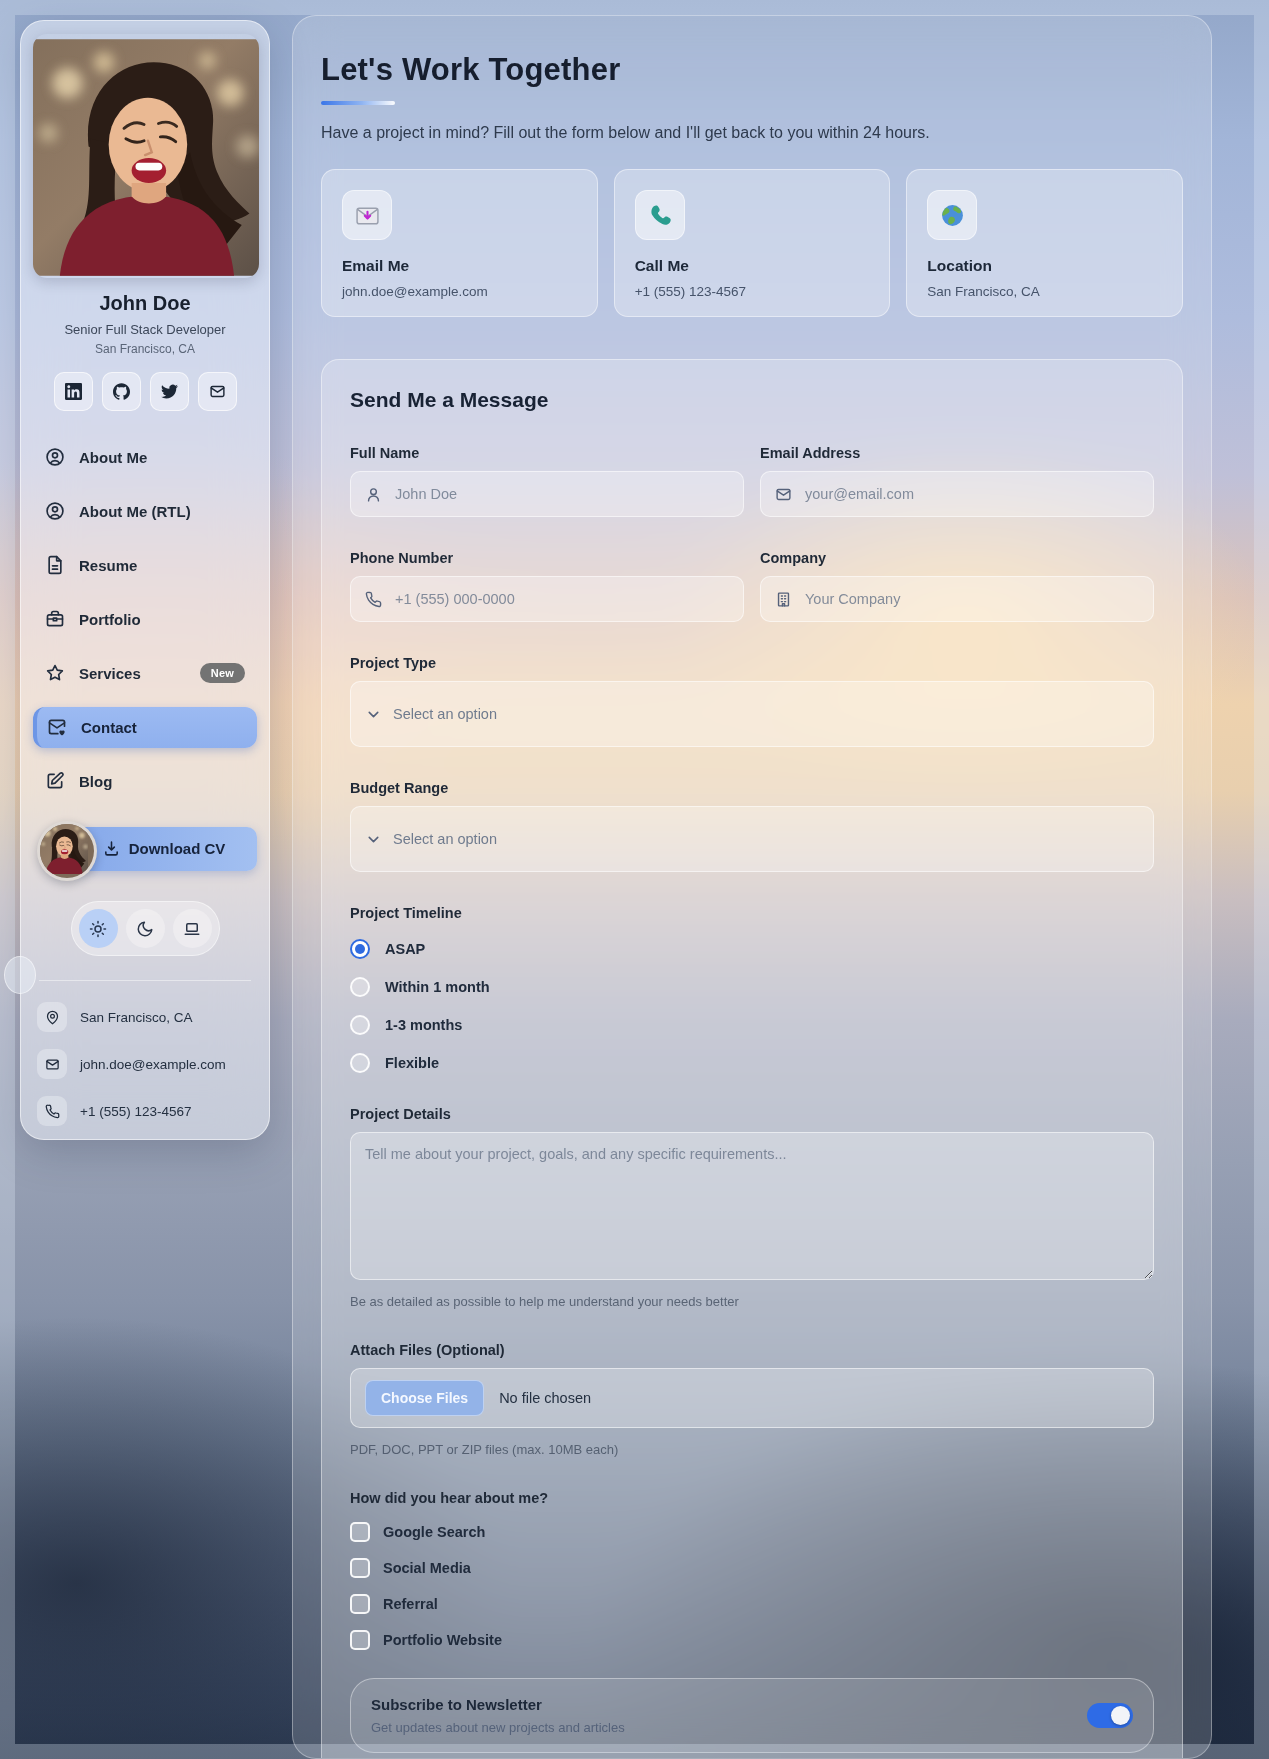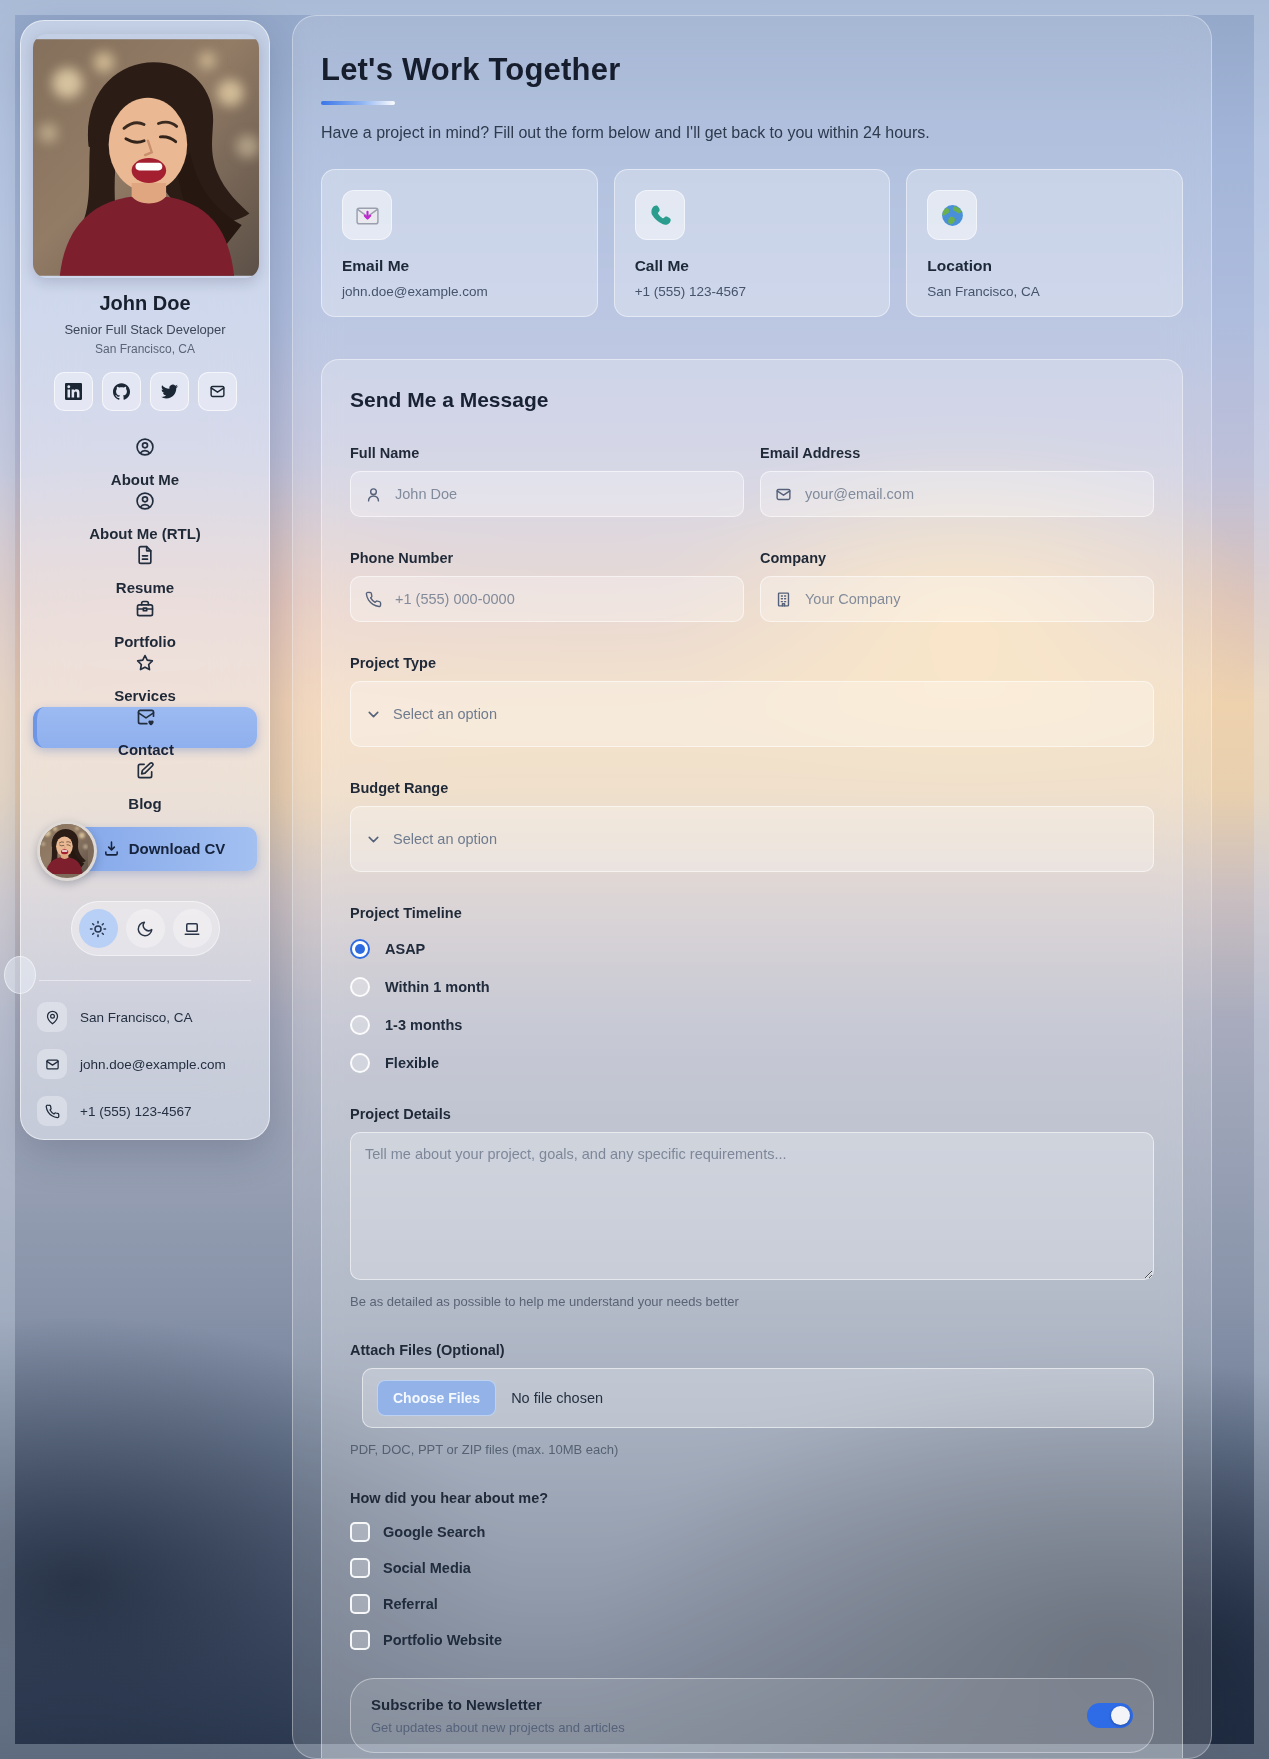--- a/index.html
+++ b/index.html
@@ -29,21 +29,21 @@
   .photo svg{display:block;}
   .pname{margin-top:14px;text-align:center;font-size:20px;font-weight:800;color:#18202e;}
   .prole{margin-top:7px;text-align:center;font-size:13px;color:#3c4welcome;color:#3c4759;}
   .ploc{margin-top:5px;text-align:center;font-size:12px;color:#5a6578;}
   .socials{margin-top:16px;display:flex;justify-content:center;gap:9px;}
   .soc{width:37px;height:37px;border-radius:10px;background:rgba(255,255,255,0.38);
     border:1px solid rgba(255,255,255,0.65);display:flex;align-items:center;justify-content:center;color:#1c2736;}
   .soc svg{width:17px;height:17px;}
   .nav{margin-top:26px;display:flex;flex-direction:column;gap:13px;}
   .nav-item{display:flex;align-items:center;gap:14px;height:41px;padding:0 12px;border-radius:12px;
-    font-size:15px;font-weight:700;color:#1f2937;flex-direction:column;}
+    font-size:15px;font-weight:700;color:#1f2937;}
   .nav-item .nico{display:flex;color:#222d3e;}
   .nav-item svg{width:20px;height:20px;}
   .nav-item.active{background:linear-gradient(180deg,#9cbaf2,#8fb0ee);
     border-left:4px solid #6d96e6;padding-left:10px;box-shadow:0 3px 10px rgba(60,100,190,0.30);color:#17233a;}
   .badge{margin-left:auto;background:#737373;color:#fff;font-size:11px;font-weight:700;
     padding:4px 11px;border-radius:999px;letter-spacing:.2px;}
   .cvrow{margin-top:22px;position:relative;height:50px;}
   .cvbtn{margin-left:38px;height:44px;margin-top:3px;border-radius:10px;
     background:linear-gradient(90deg,#85a8ea,#a3c0f1);display:flex;align-items:center;justify-content:center;
     gap:9px;font-size:15px;font-weight:800;color:#16233c;box-shadow:0 3px 10px rgba(50,90,180,0.25);}
@@ -98,21 +98,21 @@
   .radio{width:20px;height:20px;border-radius:50%;box-sizing:border-box;
     border:2px solid rgba(255,255,255,0.9);background:rgba(255,255,255,0.25);flex:none;}
   .radio.checked{border:2px solid #2f6be0;background:#fff;display:flex;align-items:center;justify-content:center;}
   .radio.checked::after{content:"";width:10px;height:10px;border-radius:50%;background:#2f6be0;}
   .opt-label{font-size:14.5px;font-weight:700;color:#202b3c;}
   textarea.tarea{display:block;width:100%;height:148px;box-sizing:border-box;border-radius:10px;
     background:rgba(255,255,255,0.26);border:1px solid rgba(255,255,255,0.55);padding:13px 14px;
     font-family:inherit;font-size:14.5px;color:#243041;outline:none;resize:vertical;}
   .helper{margin-top:14px;font-size:13px;color:rgba(64,76,94,0.78);}
   .filebox{display:flex;align-items:center;gap:15px;height:58px;padding:0 14px;border-radius:10px;
-    background:rgba(255,255,255,0.26);border:1px solid rgba(255,255,255,0.55);margin-left:12px;}
+    background:rgba(255,255,255,0.26);border:1px solid rgba(255,255,255,0.55);}
   .filebtn{background:#93b3e8;color:#f4f8ff;font-size:14px;font-weight:700;padding:9px 15px;
     border-radius:8px;border:1px solid rgba(255,255,255,0.4);cursor:pointer;}
   .filestatus{font-size:14.5px;color:#243041;}
   .check-row{display:flex;align-items:center;gap:13px;margin-top:15px;height:21px;}
   .checkbox{width:20px;height:20px;border-radius:5px;box-sizing:border-box;
     border:2px solid rgba(255,255,255,0.9);background:rgba(255,255,255,0.25);flex:none;}
   .newsletter{margin-top:28px;display:flex;align-items:center;justify-content:space-between;
     border:1px solid rgba(255,255,255,0.40);background:rgba(255,255,255,0.10);border-radius:24px;
     padding:17px 20px;}
   .nl-title{font-size:15px;font-weight:800;color:#1d2839;}

